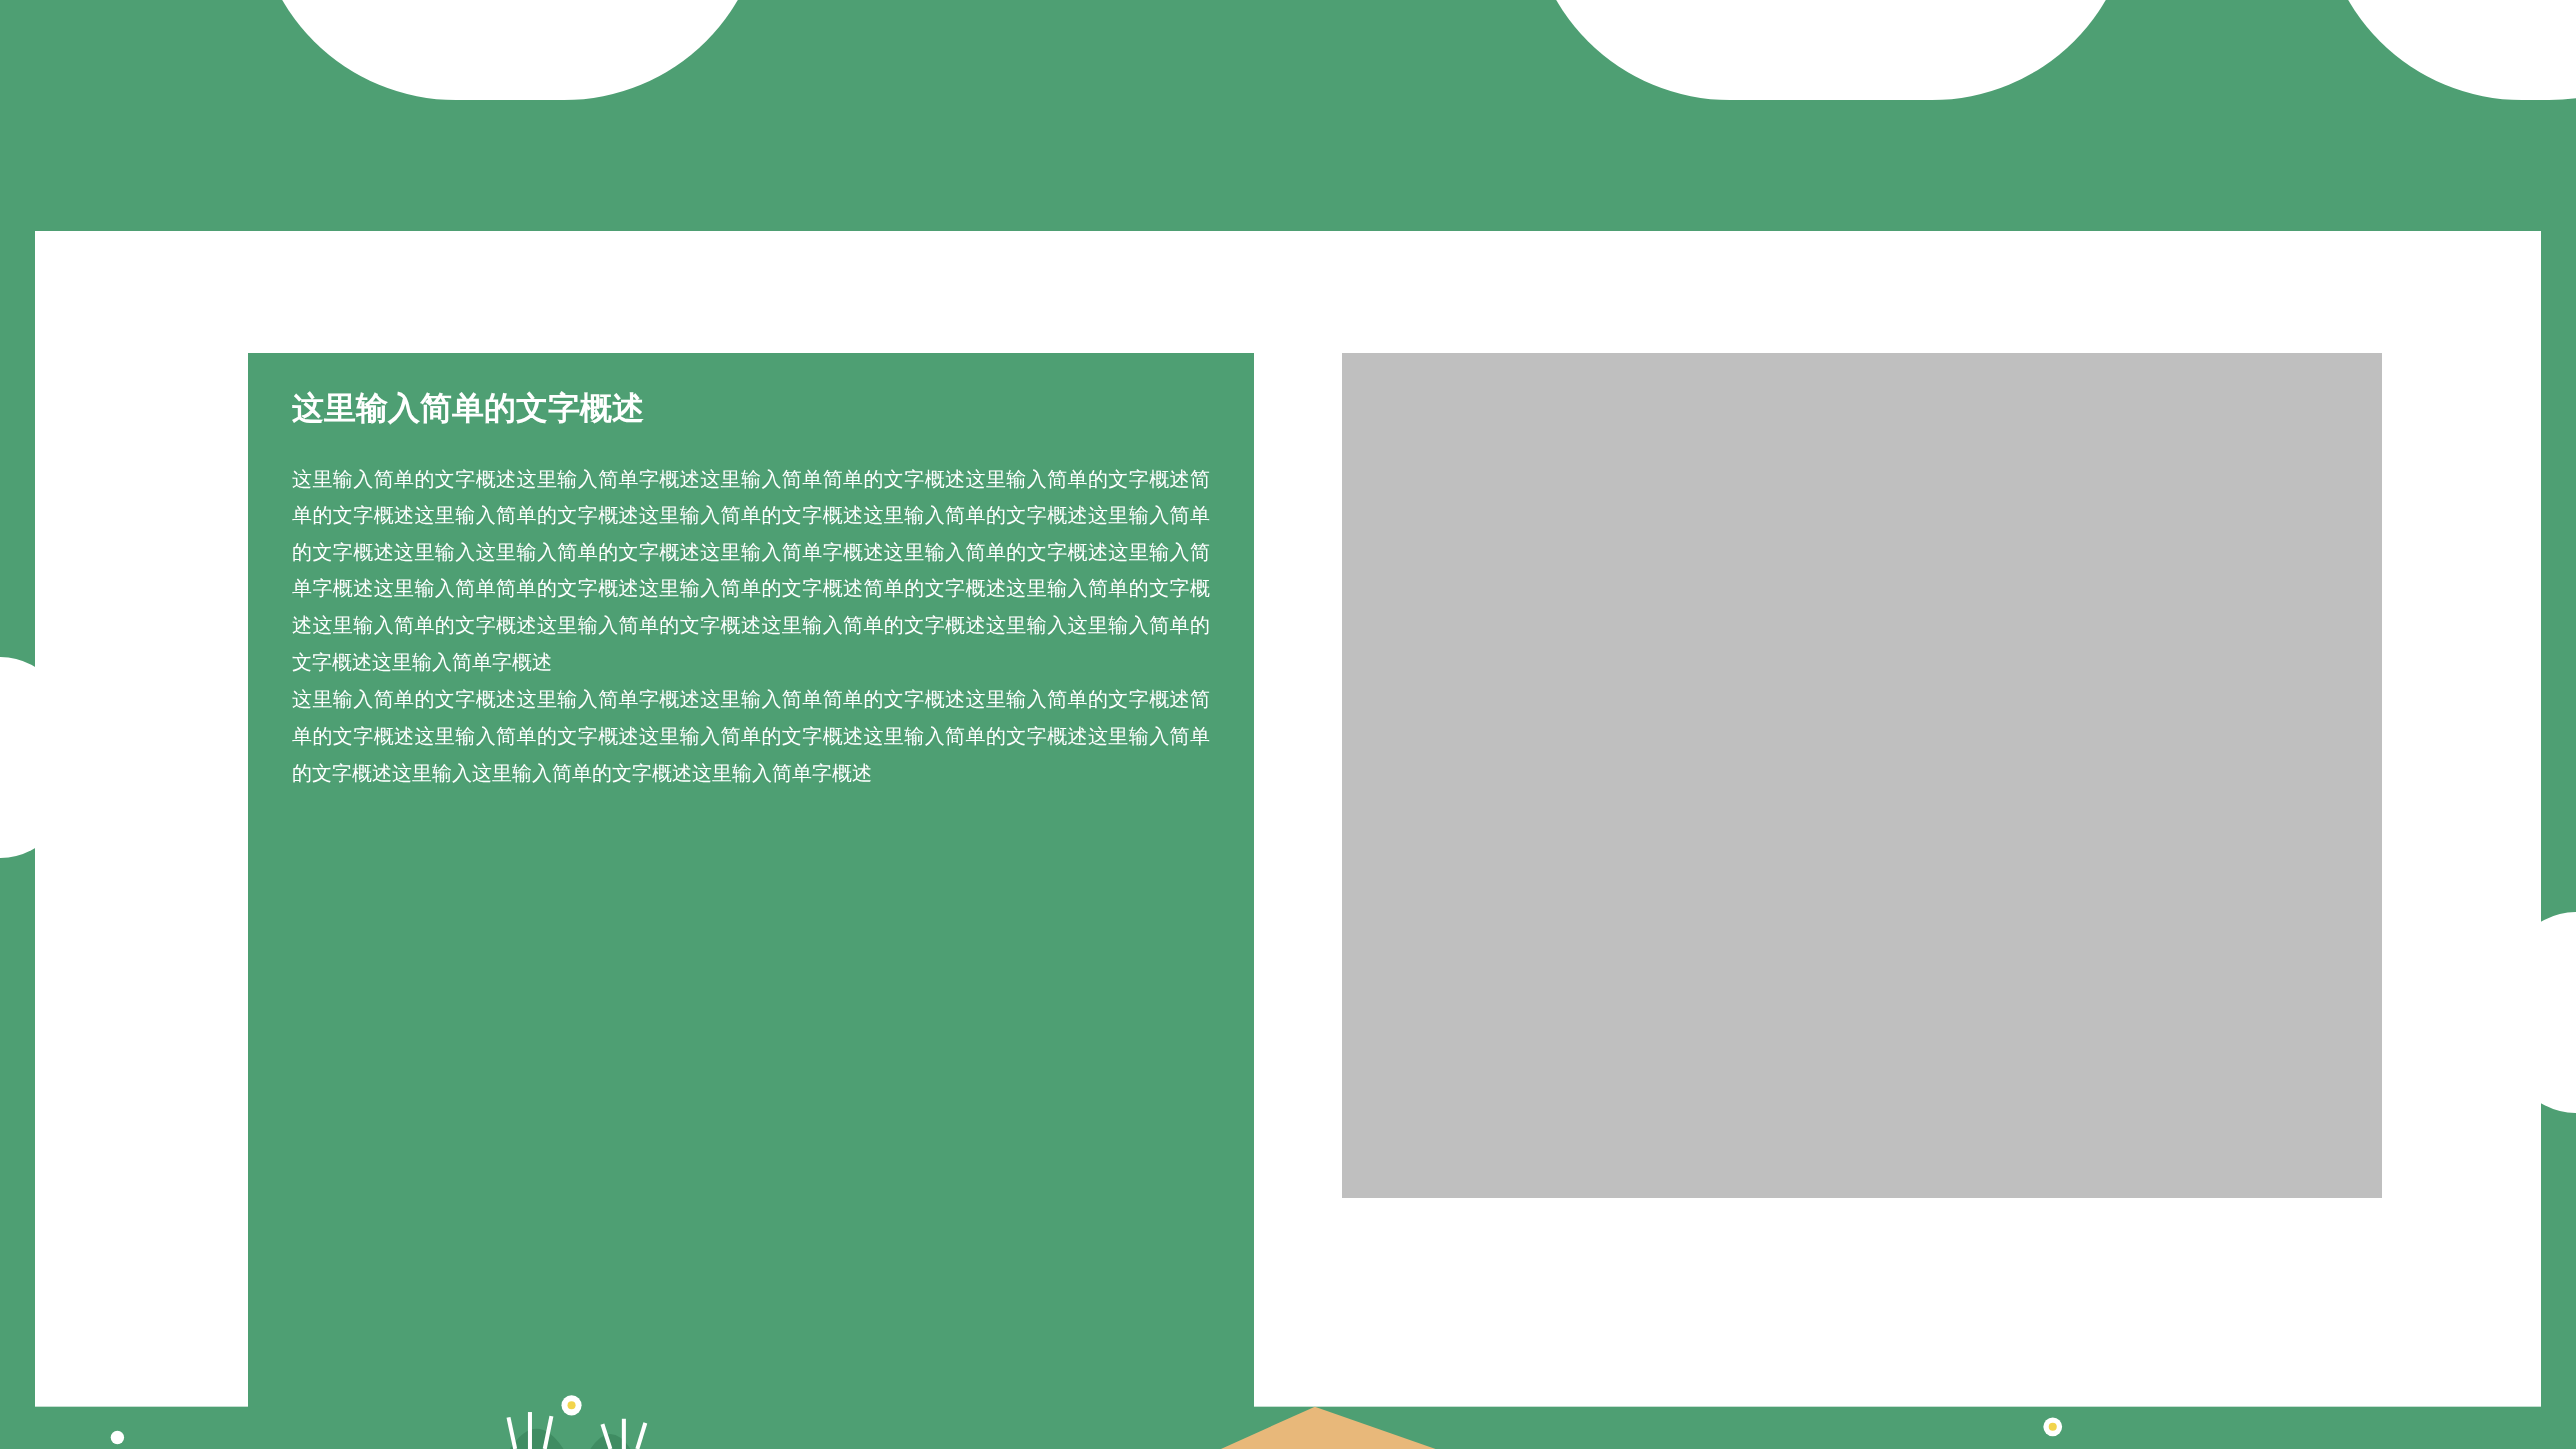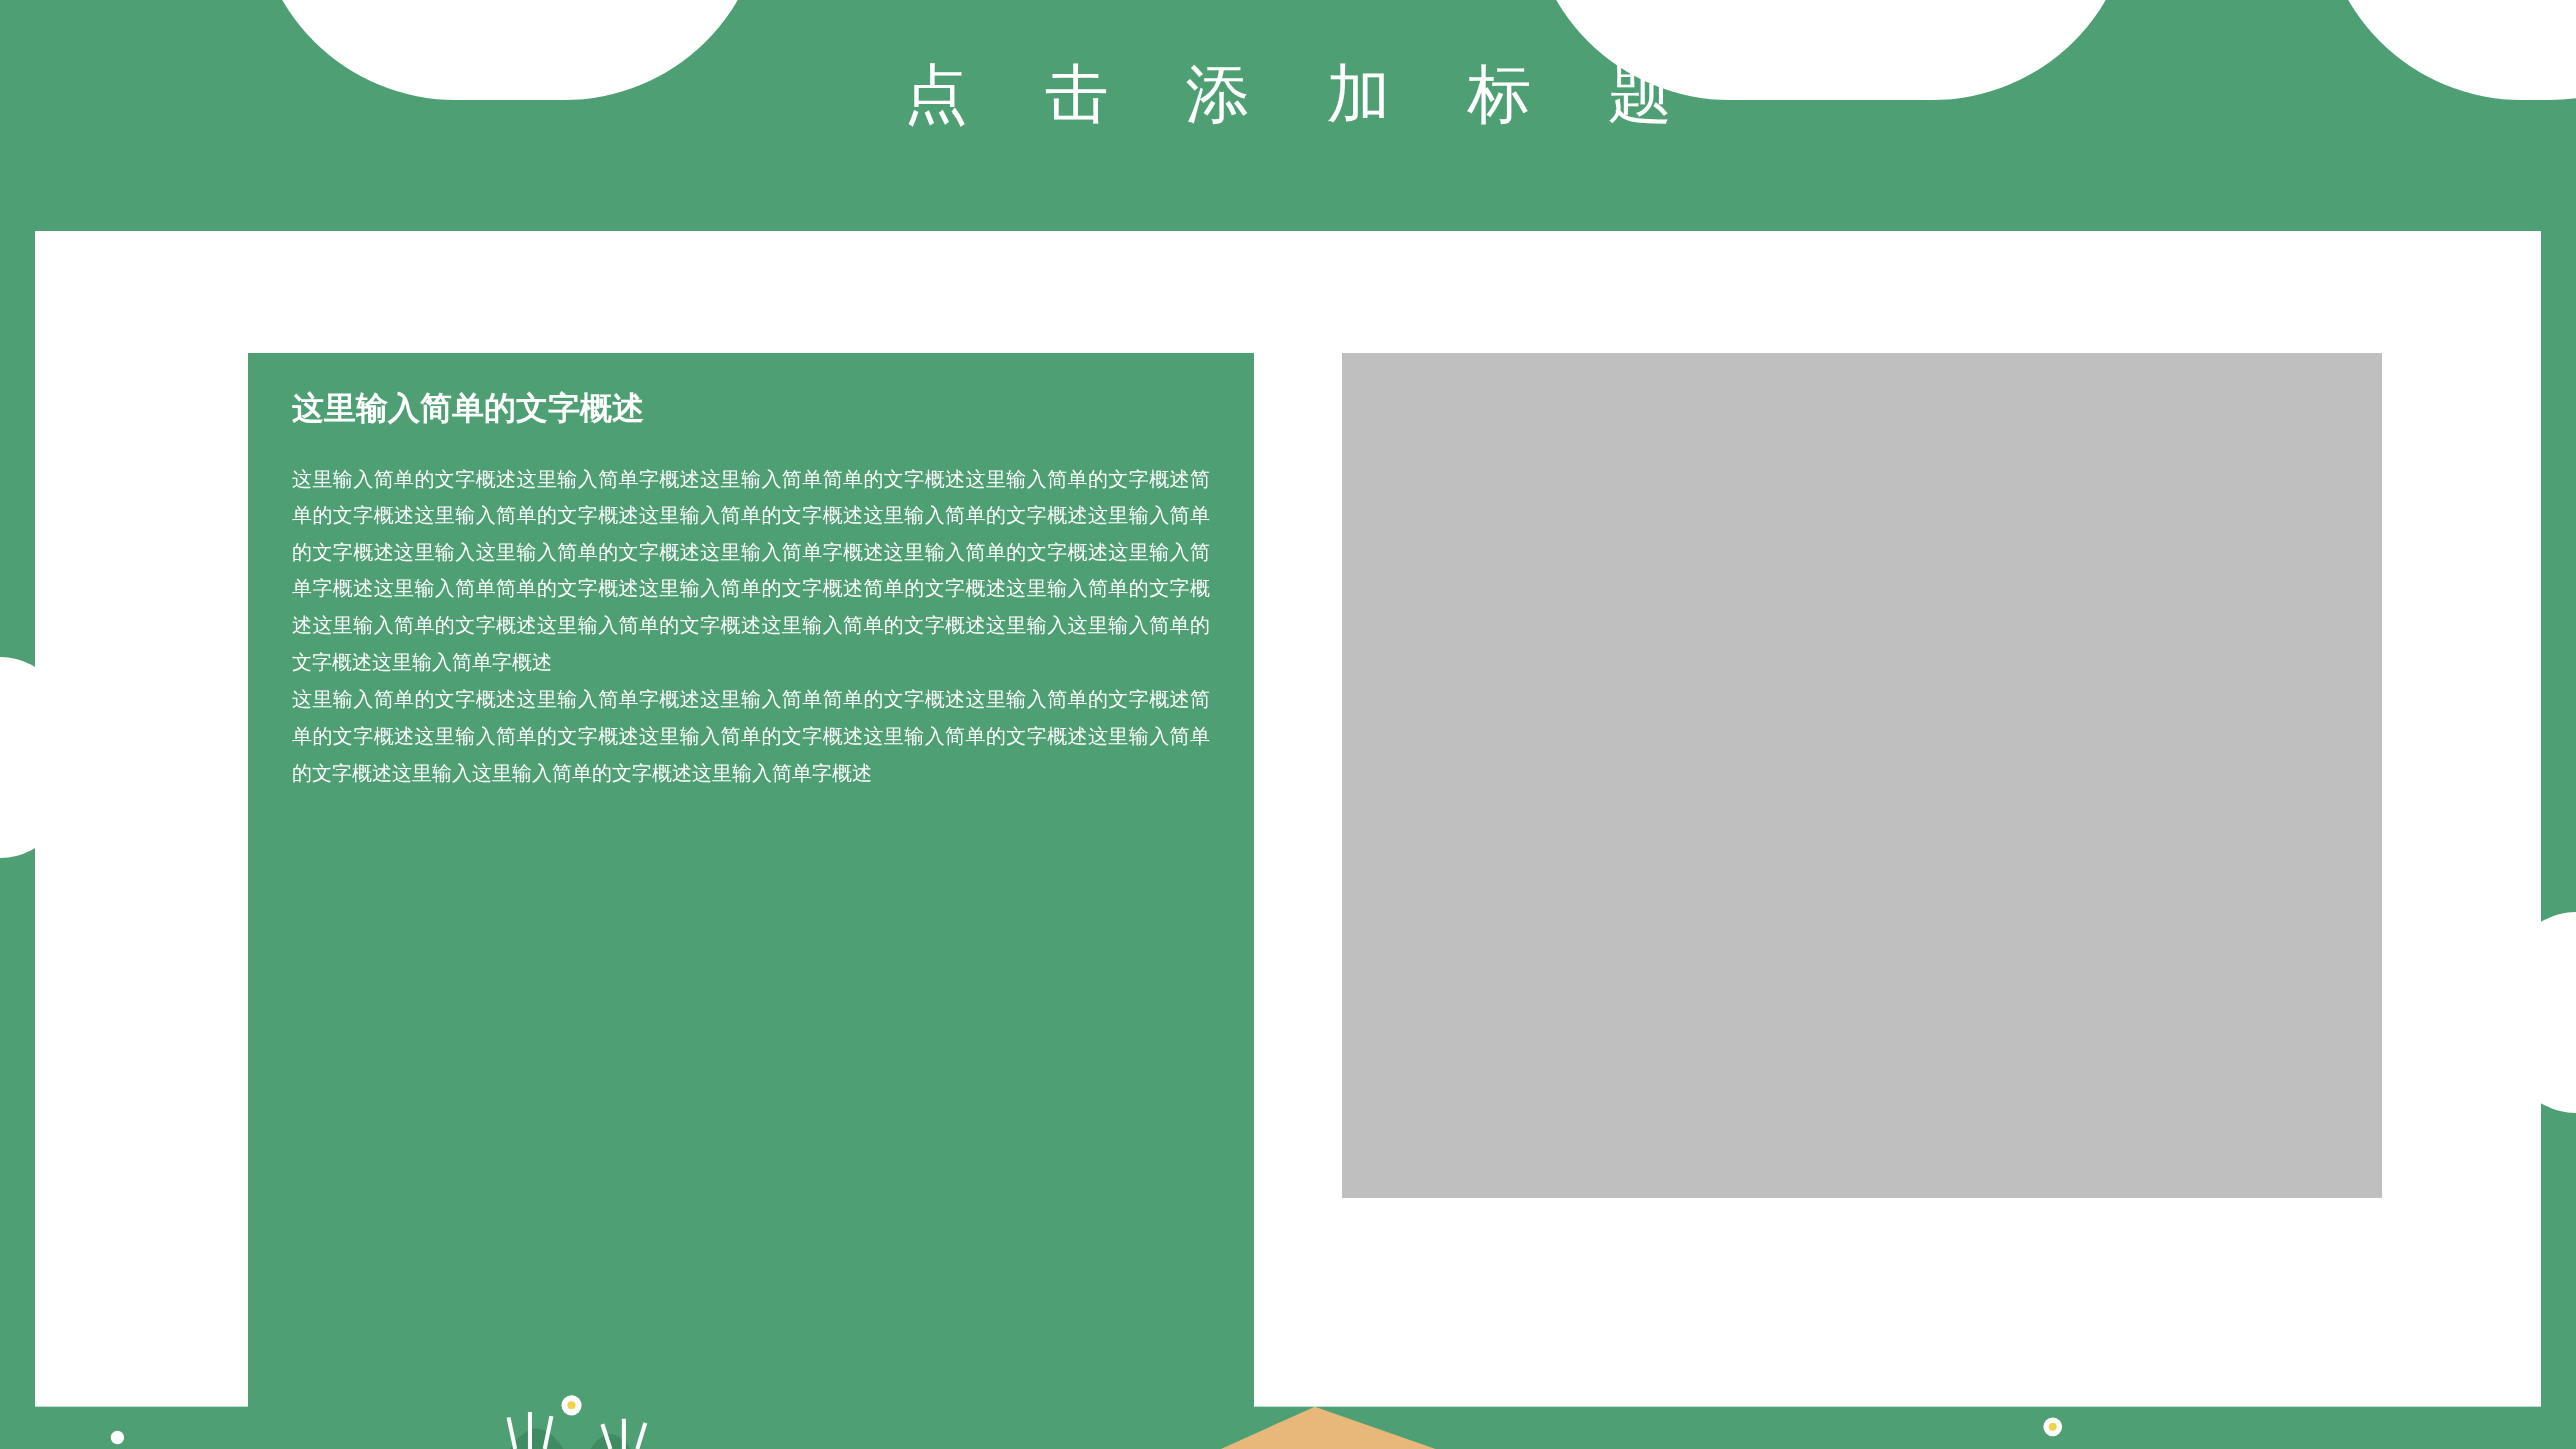--- a/index.html
+++ b/index.html
@@ -162,21 +162,20 @@
     <div class="top-notch n2"></div>
     <div class="top-notch n3"></div>
   </div>
 
   <div class="side-left"></div>
   <div class="side-right"></div>
   <div class="edge-bump left-1"></div>
   <div class="edge-bump right-1"></div>
   <div class="bottom-strip"></div>
 
-  <div class="slide-title">点 击 添 加 标 题</div>
 
   <div class="content">
 
     <div class="text-card">
       <h2 class="card-heading">这里输入简单的文字概述</h2>
       <p class="card-para">这里输入简单的文字概述这里输入简单字概述这里输入简单简单的文字概述这里输入简单的文字概述简单的文字概述这里输入简单的文字概述这里输入简单的文字概述这里输入简单的文字概述这里输入简单的文字概述这里输入这里输入简单的文字概述这里输入简单字概述这里输入简单的文字概述这里输入简单字概述这里输入简单简单的文字概述这里输入简单的文字概述简单的文字概述这里输入简单的文字概述这里输入简单的文字概述这里输入简单的文字概述这里输入简单的文字概述这里输入这里输入简单的文字概述这里输入简单字概述</p>
       <p class="card-para">这里输入简单的文字概述这里输入简单字概述这里输入简单简单的文字概述这里输入简单的文字概述简单的文字概述这里输入简单的文字概述这里输入简单的文字概述这里输入简单的文字概述这里输入简单的文字概述这里输入这里输入简单的文字概述这里输入简单字概述</p>
     </div>
 
     <div class="image-placeholder"></div>

